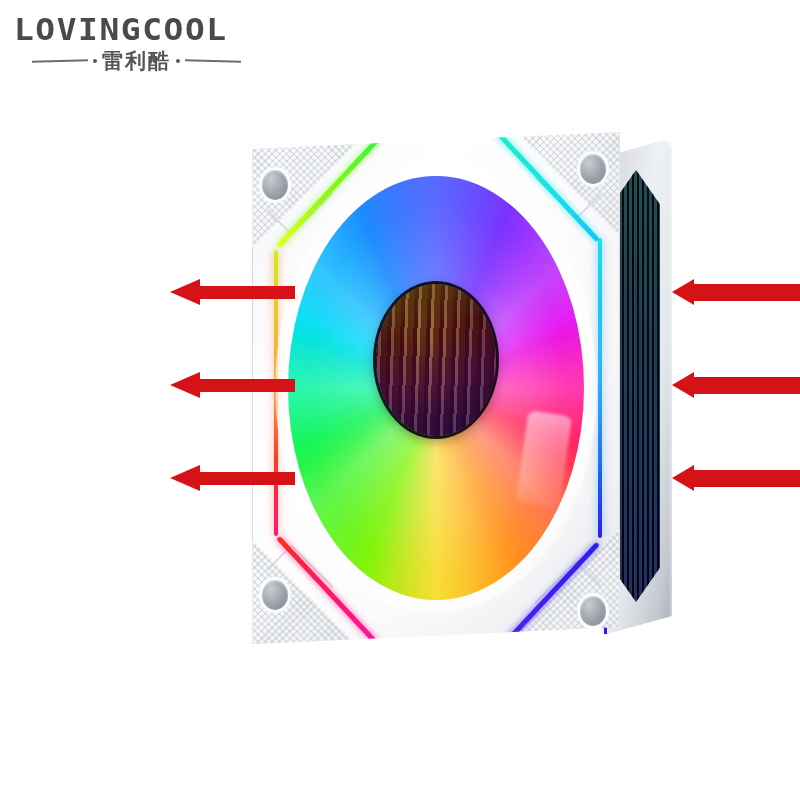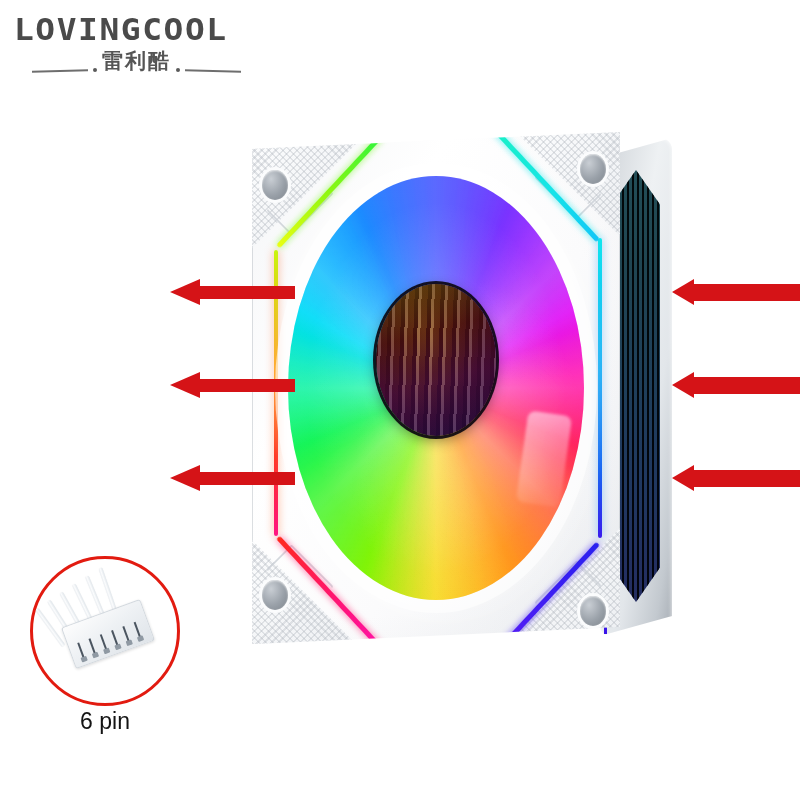--- a/index.html
+++ b/index.html
@@ -10,21 +10,21 @@
   .stage{position:absolute;inset:0;}
 
   
   #brand-logo{position:absolute;left:14px;top:12px;width:260px;height:62px;}
   #brand-wordmark{
     font-family:"DejaVu Sans Mono","Liberation Mono",monospace;
     font-size:31px;font-weight:700;letter-spacing:1.5px;
     color:#4a4a4a;line-height:34px;white-space:nowrap;
     transform:scaleX(1.06);transform-origin:left center;
   }
-  #brand-tagline-row{display:flex;align-items:flex-end;gap:5px;margin-top:4px;padding-left:18px;}
+  #brand-tagline-row{display:flex;align-items:center;gap:5px;margin-top:4px;padding-left:18px;}
   .tag-dash{height:0;width:56px;border-top:2px solid #6e6e6e;
     position:relative;}
   .tag-dash.left{border-top-color:#6e6e6e;transform:skewY(-1.5deg);}
   .tag-dash.right{border-top-color:#6e6e6e;transform:skewY(1.5deg);}
   .tag-dot{width:4px;height:4px;background:#5a5a5a;border-radius:50%;}
   #brand-cn{
     font-family:"DejaVu Sans","Liberation Sans",sans-serif;
     font-size:21px;font-weight:700;color:#555;letter-spacing:2px;
     line-height:22px;
   }
@@ -340,34 +340,14 @@
   </div>
   <div class="airflow-arrow stub" id="arrow-right-2">
     <span class="shaft"></span>
     <span class="head"></span>
   </div>
   <div class="airflow-arrow stub" id="arrow-right-3">
     <span class="shaft"></span>
     <span class="head"></span>
   </div>
 
-  <div id="connector-inset">
-    <div id="connector-circle"></div>
-    <div id="connector-wires">
-        <span class="connector-wire" style="left: 6px; bottom: 0px; height: 46px; transform: rotate(-16deg);"></span>
-        <span class="connector-wire" style="left: 18px; bottom: 0px; height: 49px; transform: rotate(-12.6deg);"></span>
-        <span class="connector-wire" style="left: 30px; bottom: 0px; height: 52px; transform: rotate(-9.2deg);"></span>
-        <span class="connector-wire" style="left: 42px; bottom: 0px; height: 55px; transform: rotate(-5.8deg);"></span>
-        <span class="connector-wire" style="left: 54px; bottom: 0px; height: 58px; transform: rotate(-2.4deg);"></span>
-        <span class="connector-wire" style="left: 66px; bottom: 0px; height: 61px; transform: rotate(1deg);"></span>
-      </div>
-    <div id="connector-body">
-        <span class="connector-pin" style="left: 9px;"></span>
-        <span class="connector-pin" style="left: 21px;"></span>
-        <span class="connector-pin" style="left: 33px;"></span>
-        <span class="connector-pin" style="left: 45px;"></span>
-        <span class="connector-pin" style="left: 57px;"></span>
-        <span class="connector-pin" style="left: 69px;"></span>
-      </div>
-    <div id="connector-label">6 pin</div>
-  </div>
 
 </div>
 
 </body></html>

